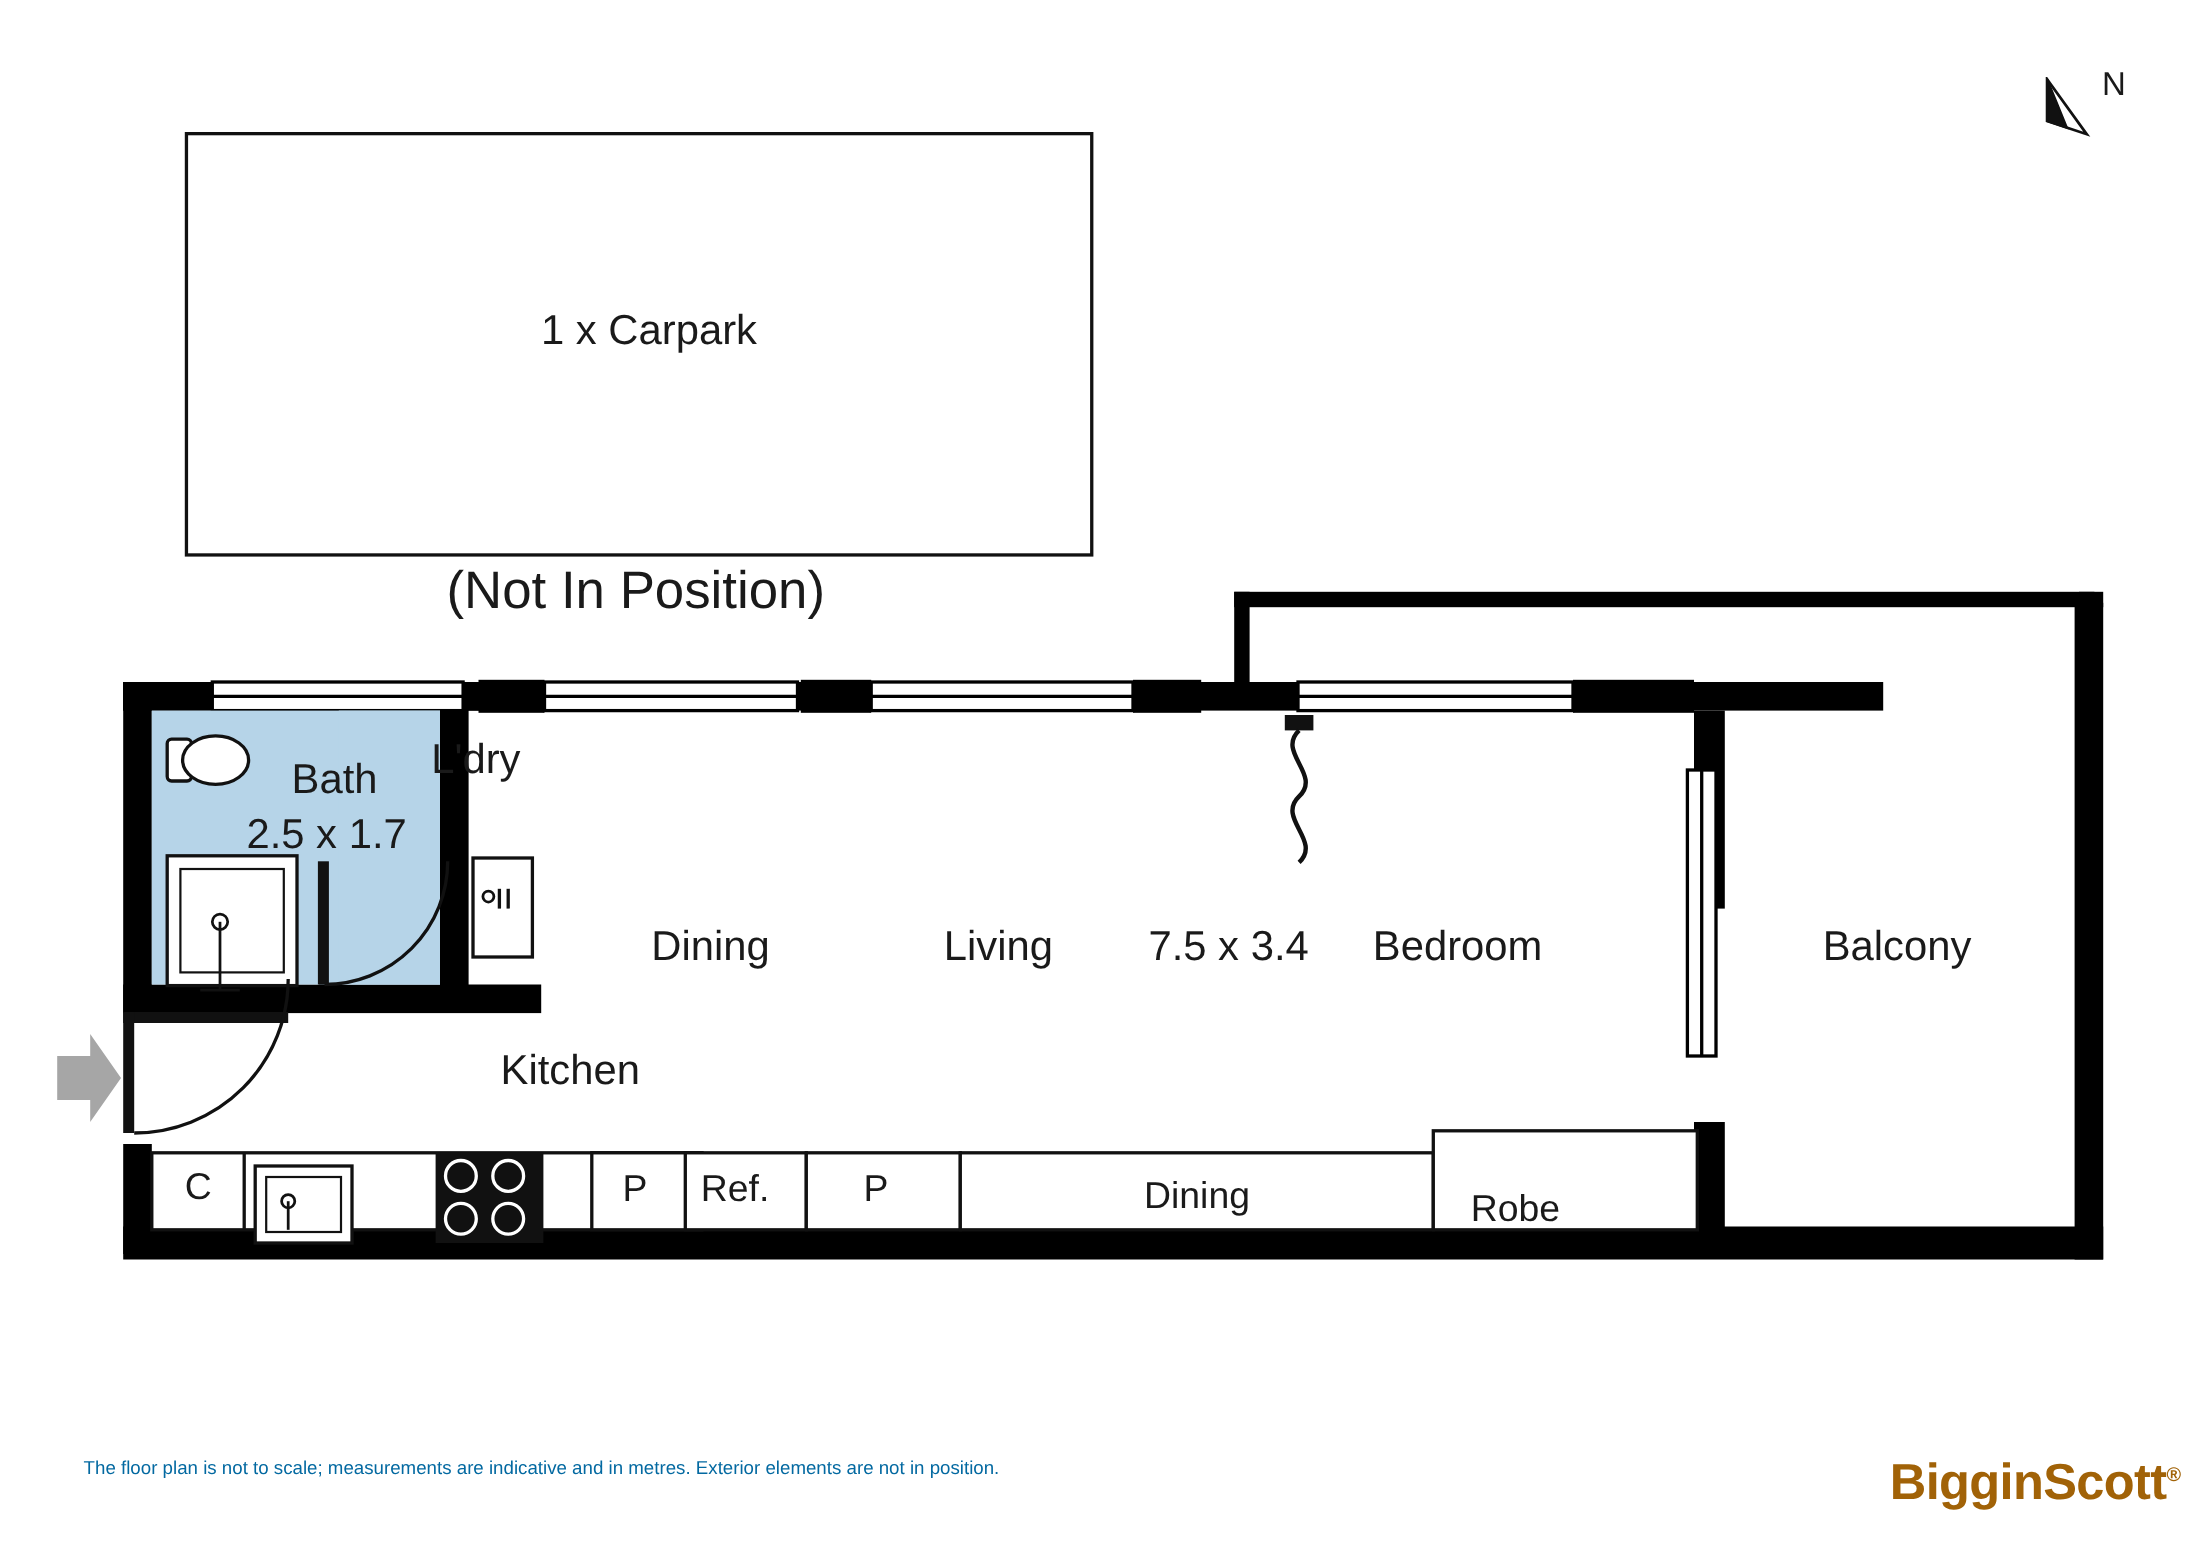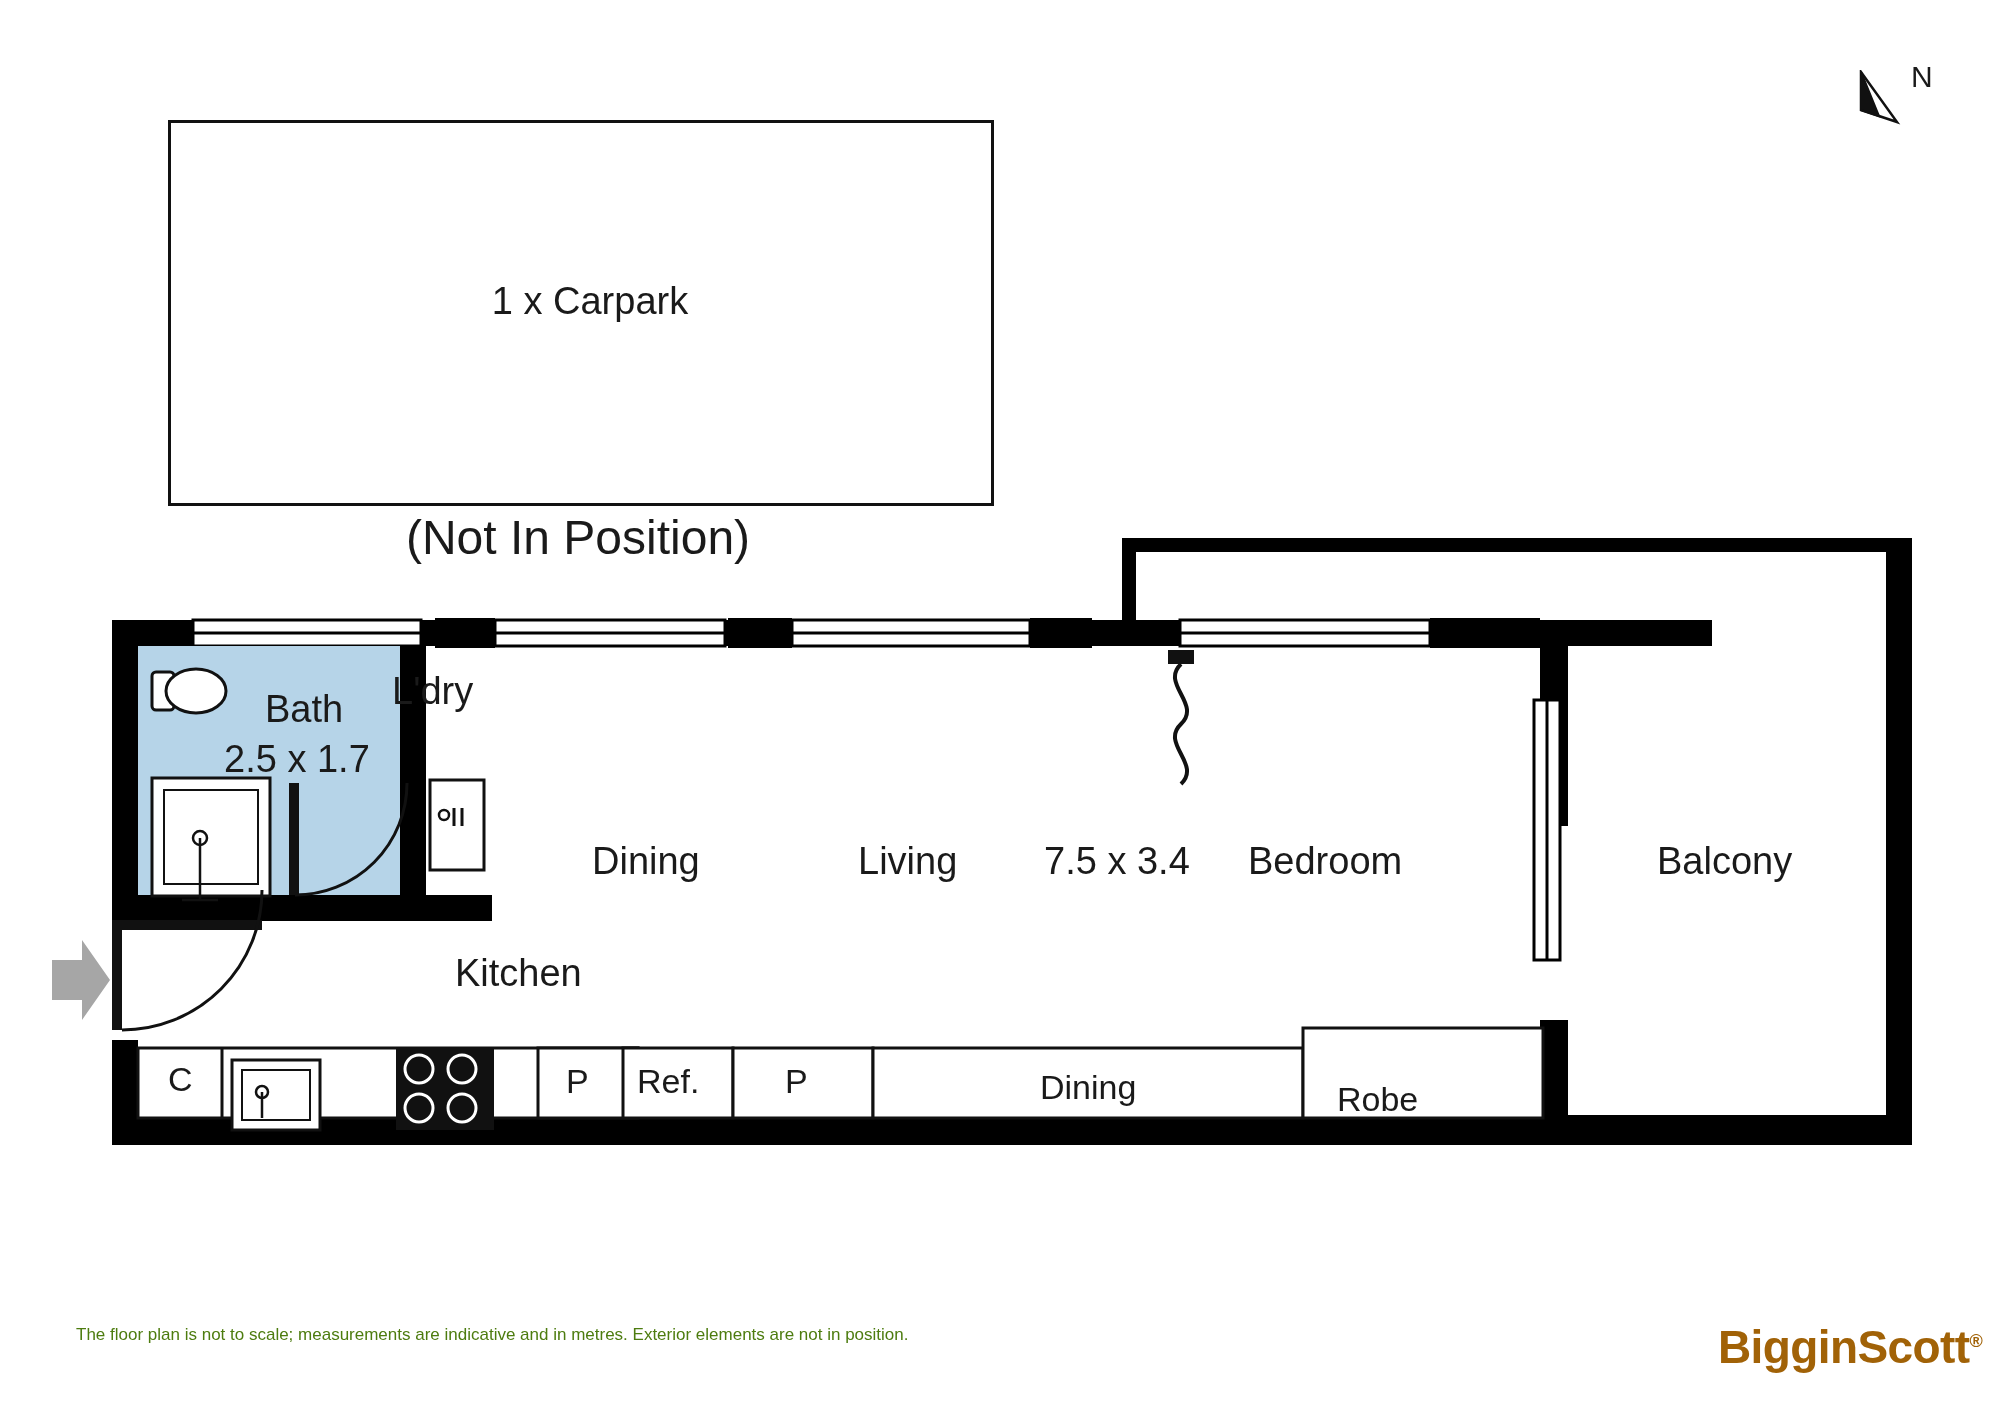--- a/index.html
+++ b/index.html
@@ -51,21 +51,21 @@
     position: absolute;
     font-size: 38px;
     color: #1a1a1a;
     white-space: nowrap;
   }
   .room-label.small { font-size: 34px; }
 
   
   #disclaimer {
     left: 76px; top: 1323px; width: 900px;
-    font-size: 17px; line-height: 1.45; color: #4d7c0f;
+    font-size: 17px; line-height: 1.45; color: #0369a1;
   }
 
   
   #logo {
     left: 1718px; top: 1320px;
     font-family: "Liberation Sans", sans-serif;
     font-size: 46px; font-weight: bold; color: #a16207;
     letter-spacing: -0.6px;
     white-space: nowrap;
   }

